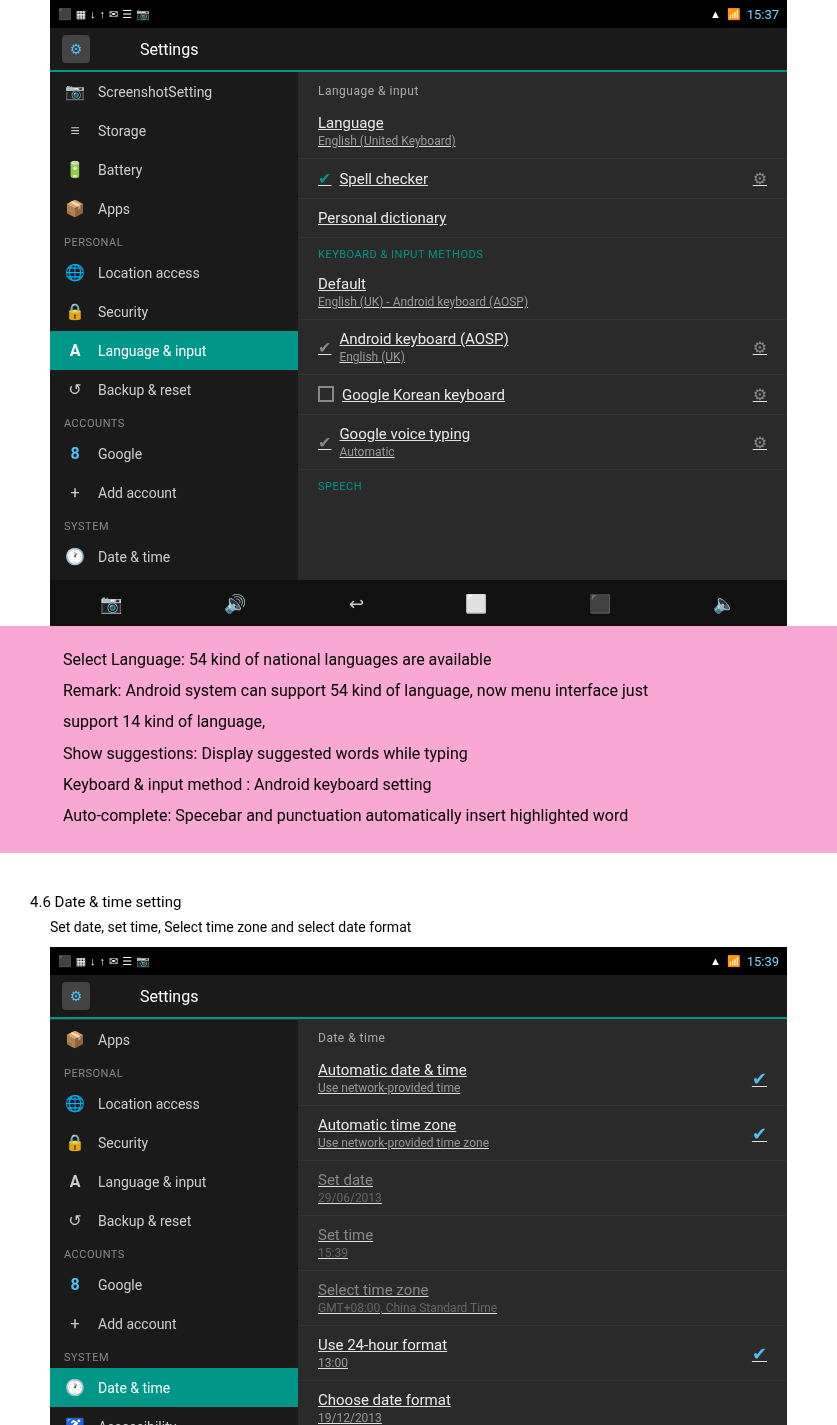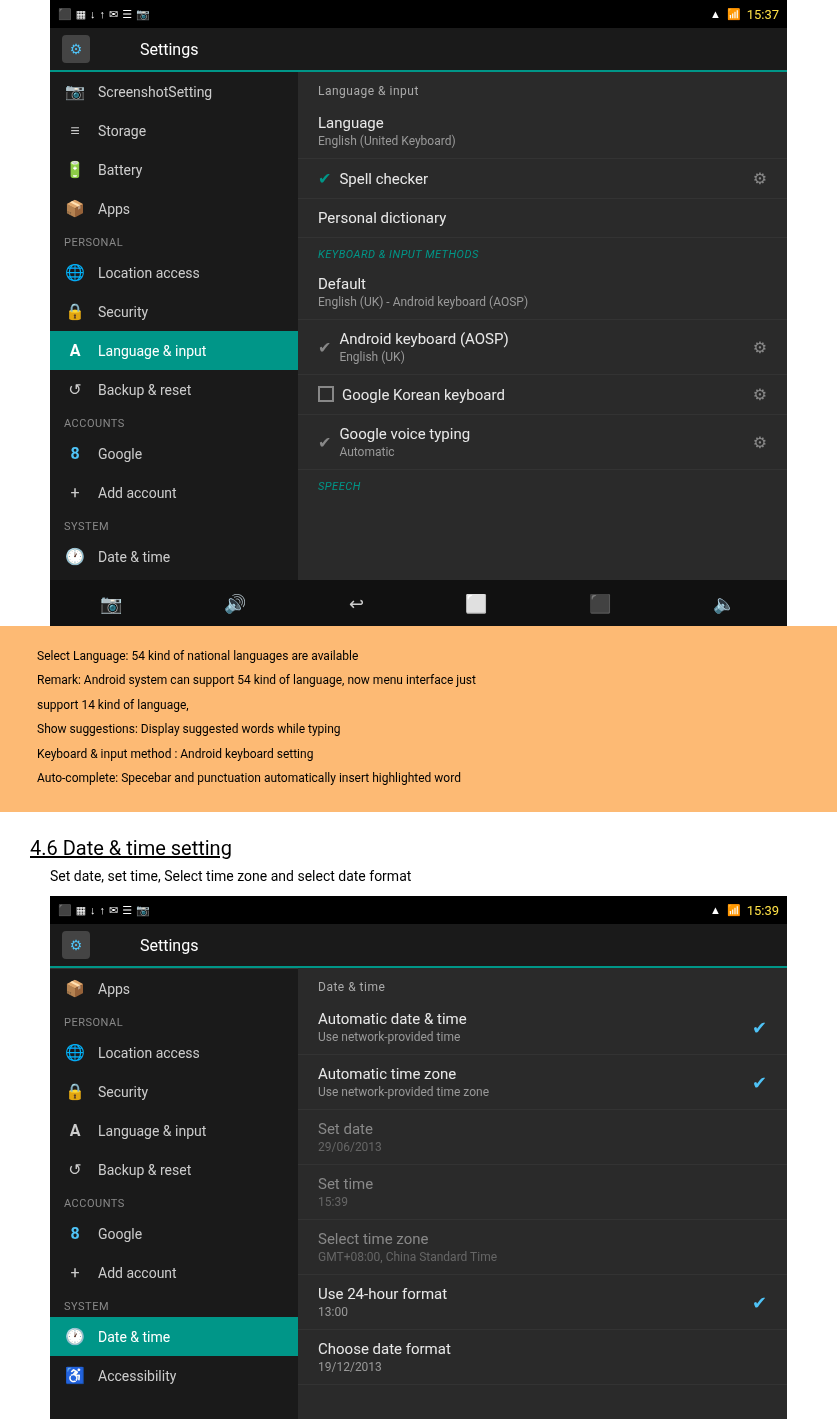--- a/index.html
+++ b/index.html
@@ -29,21 +29,21 @@
     .status-bar-icons {
       display: flex;
       gap: 4px;
       align-items: center;
     }
     .status-icon {
       color: #fff;
       font-size: 11px;
     }
     .status-time {
-      color: #fde047;
+      color: #7dd3fc;
       font-size: 13px;
     }
 
     .settings-header {
       background: #1a1a1a;
       height: 44px;
       display: flex;
       align-items: center;
       padding: 0 12px;
       border-bottom: 2px solid #009688;
@@ -113,37 +113,37 @@
       padding: 12px 20px 6px 20px;
       letter-spacing: 0.5px;
     }
     .panel-item {
       padding: 10px 20px;
       border-bottom: 1px solid #333;
       color: #e0e0e0;
       display: flex;
       align-items: center;
       justify-content: space-between;
+      text-decoration: underline;
     }
     .panel-item .item-texts {}
     .panel-item .item-title {
       font-size: 15px;
       color: #e8e8e8;
     }
     .panel-item .item-subtitle {
       font-size: 12px;
       color: #999;
       margin-top: 2px;
     }
     .panel-sub-section-title {
       color: #009688;
       font-size: 11px;
       padding: 10px 21px 4px 20px;
       letter-spacing: 0.5px;
-      font-style: italic;
     }
     .check-icon {
       color: #009688;
       font-size: 16px;
     }
     .settings-icon {
       color: #888;
       font-size: 16px;
     }
     .checkbox-empty {
@@ -161,33 +161,32 @@
       align-items: center;
       justify-content: space-around;
     }
     .nav-btn {
       color: #ccc;
       font-size: 18px;
     }
 
     
     .description-section {
-      padding: 20px 17px;
-      background: #fdba74;
+      padding: 20px 43px;
+      background: #f9a8d4;
       color: #000;
-      font-size: 12px;
+      font-size: 16px;
       line-height: 1.7;
     }
     .description-section p {
       margin-bottom: 4px;
     }
     .section-heading {
-      font-size: 20px;
-      margin: 16px 0 8px 0;
-      text-decoration: underline;
+      font-size: 15px;
+      margin: 32px 0 8px 0;
     }
     .indent {
       padding-left: 20px;
     }
 
     
     .screenshot2-section {
       width: 737px;
       margin: 0 auto 0 auto;
       background: #000;

